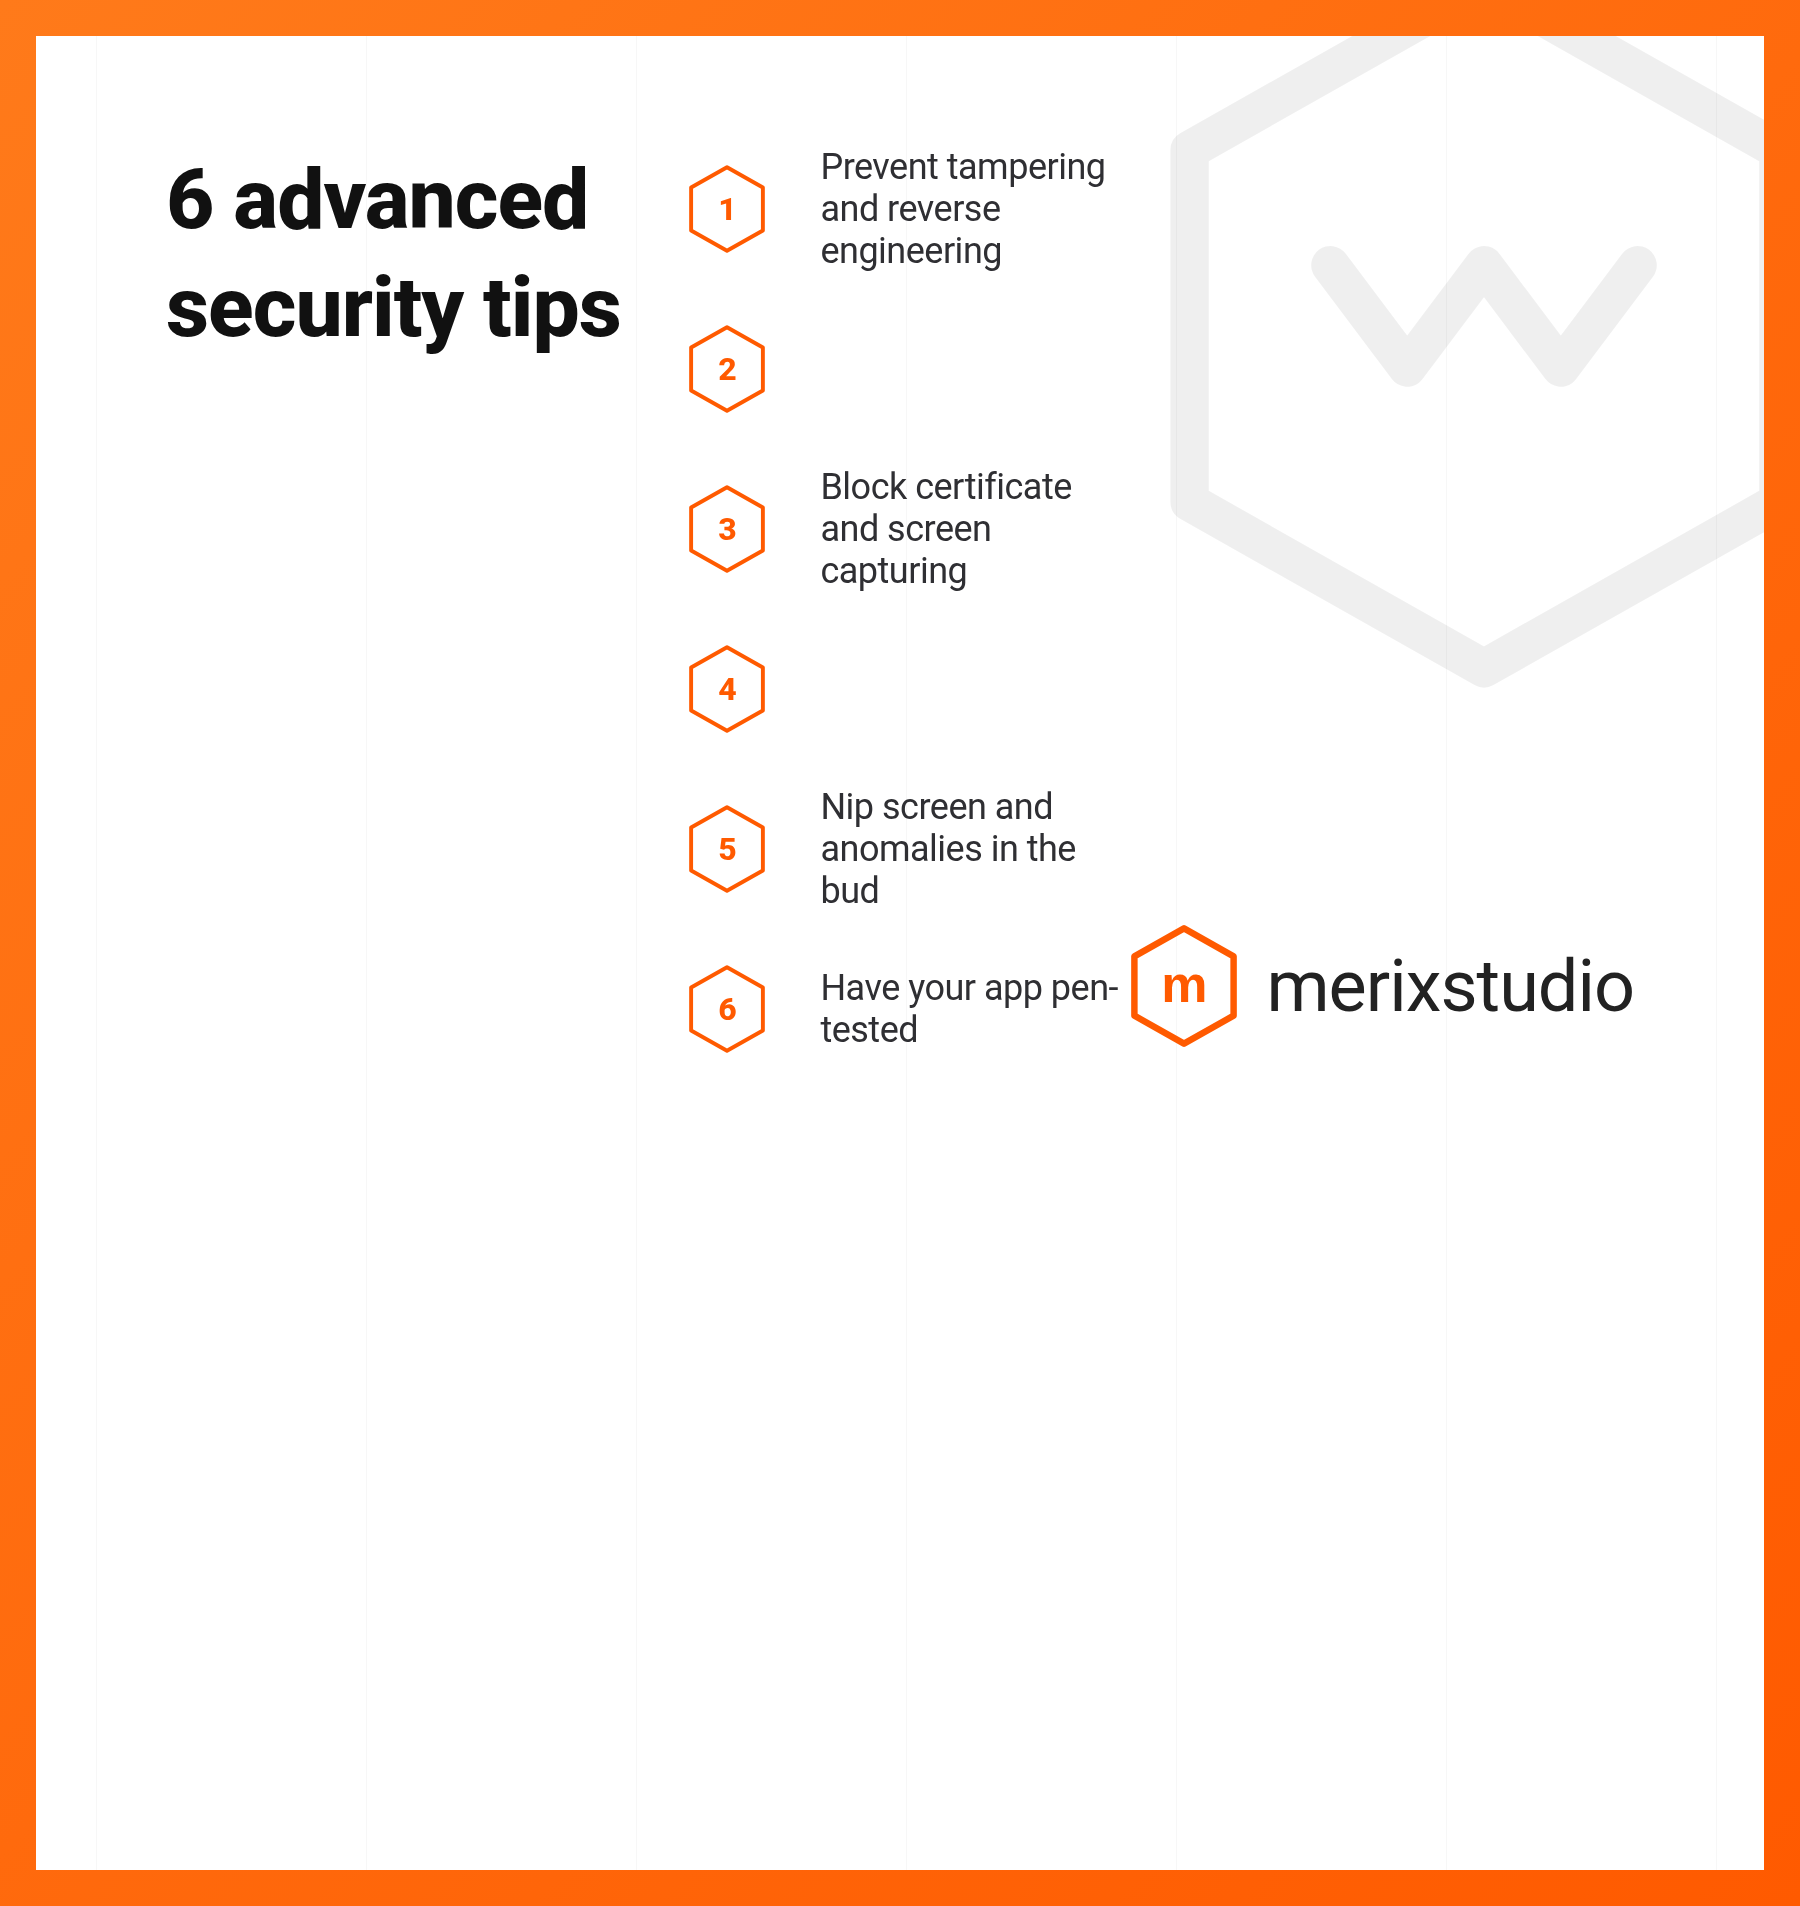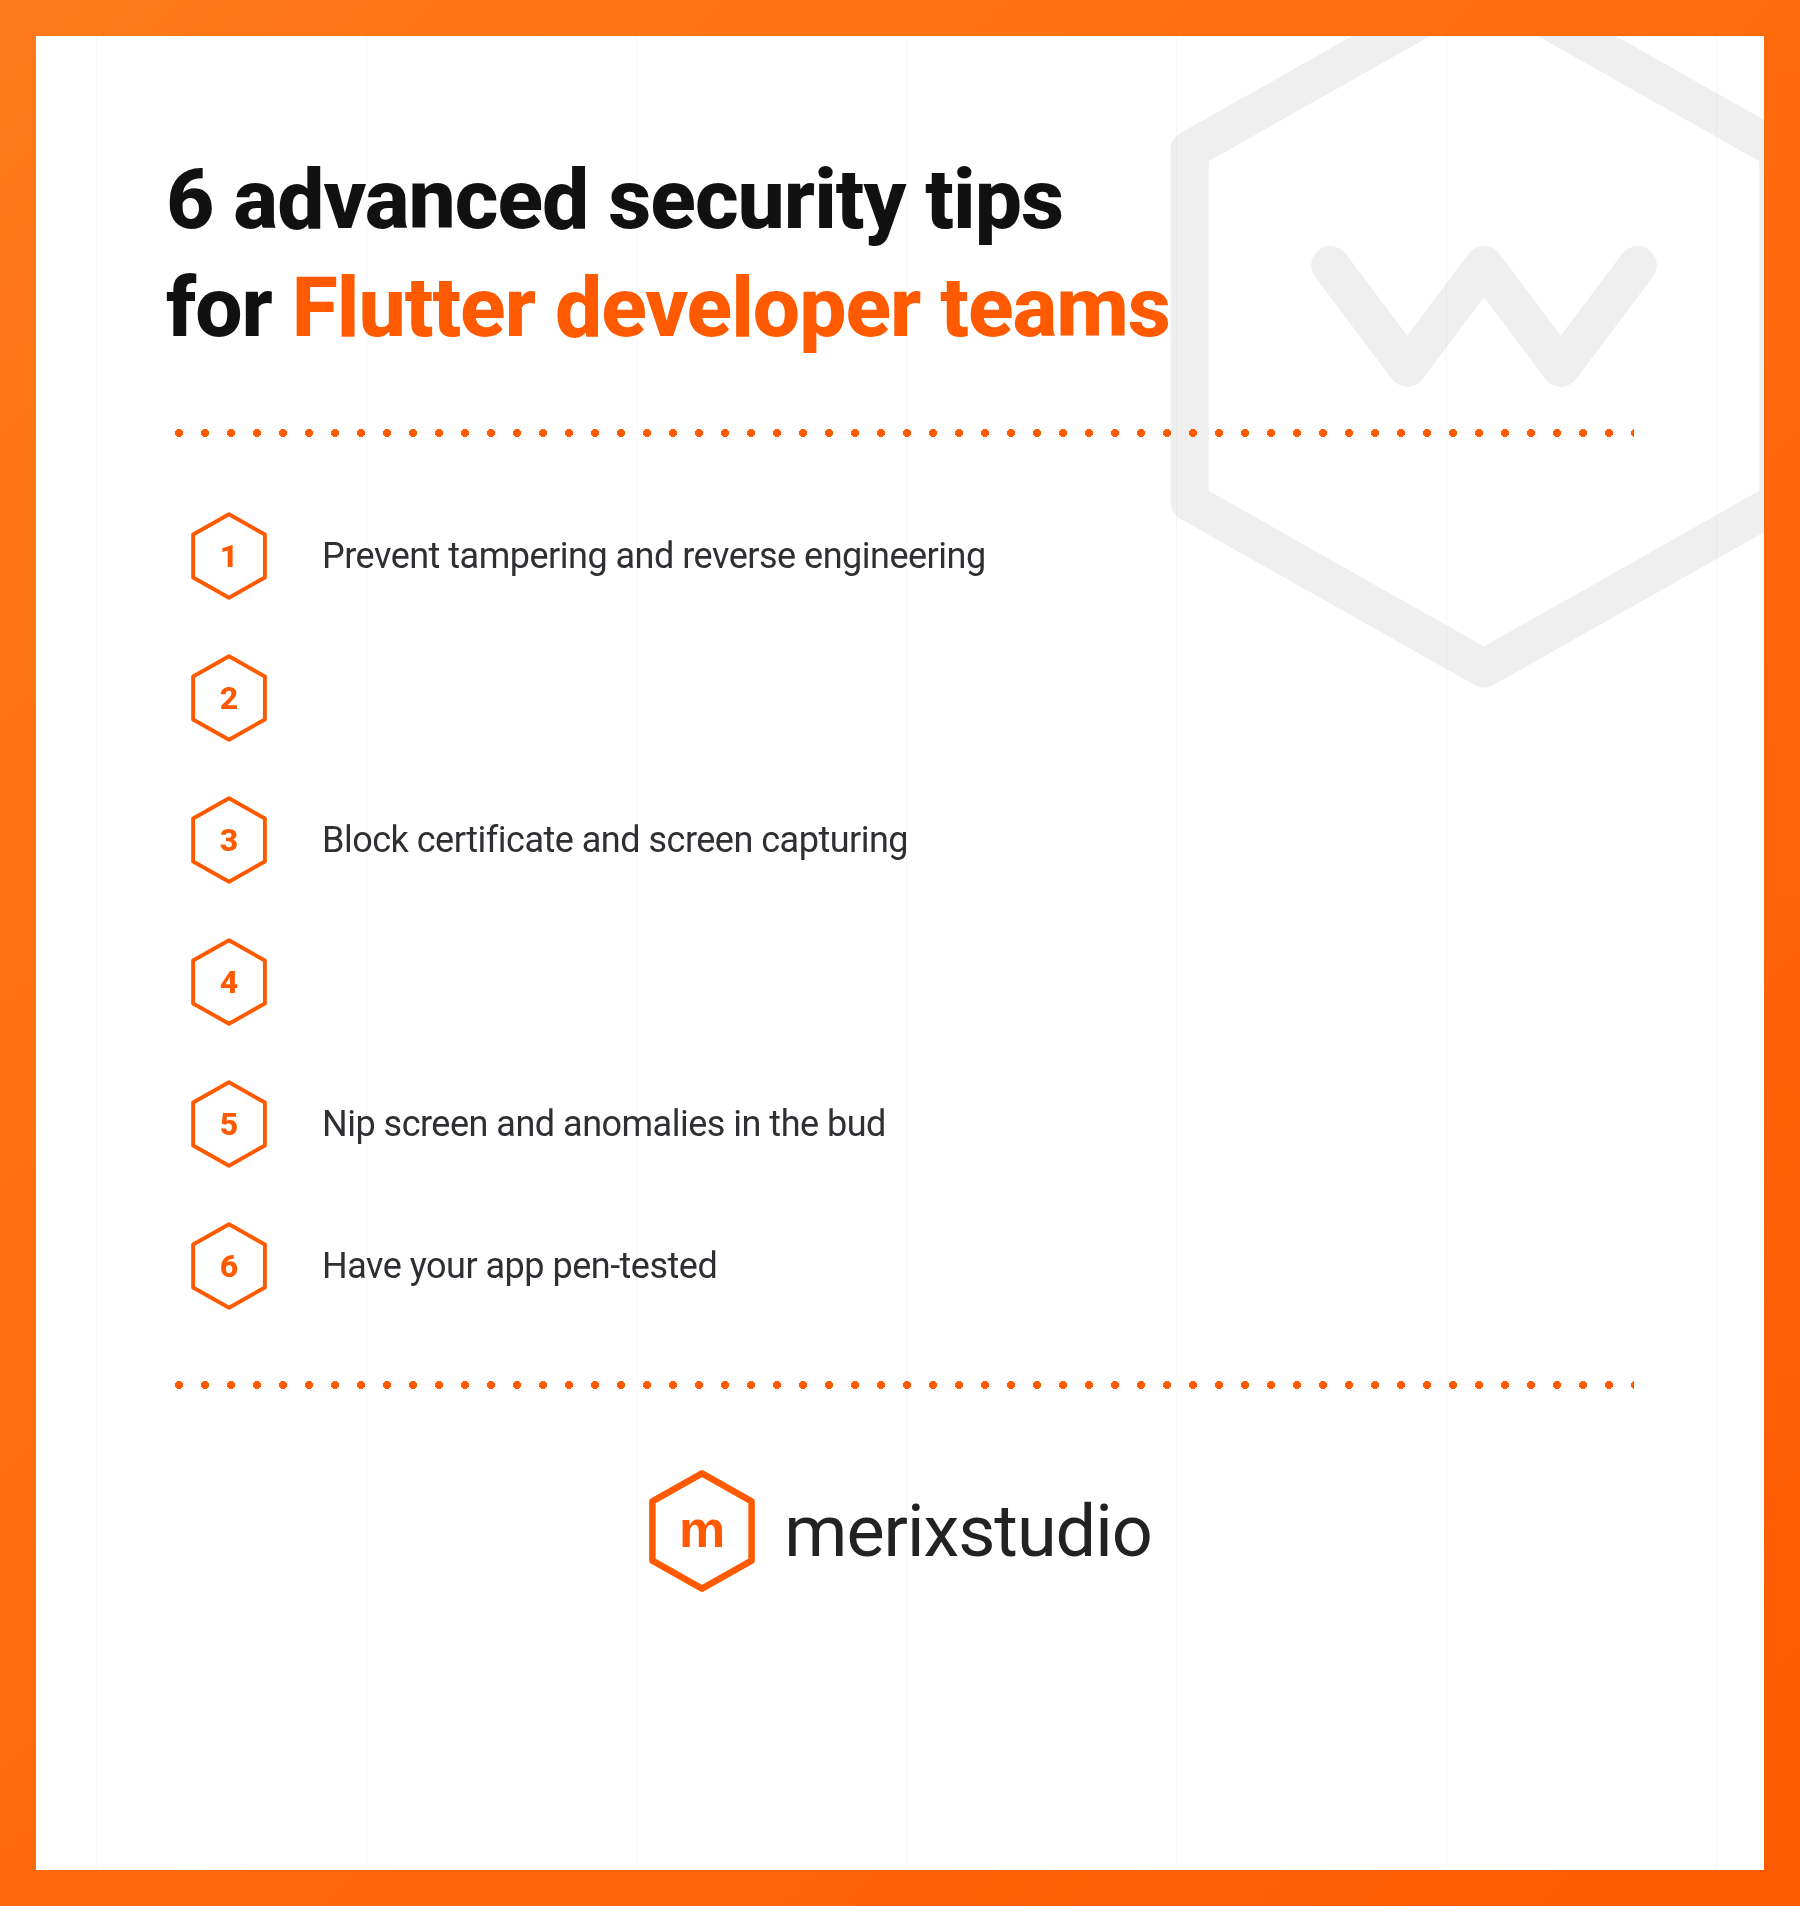--- a/index.html
+++ b/index.html
@@ -17,21 +17,21 @@
     padding: 36px;
   }
   .inner-card {
     width: 100%;
     height: 100%;
     background: #ffffff;
     position: relative;
     overflow: hidden;
     padding: 110px 130px 44px 130px;
     display: flex;
-    flex-direction: column;
+    flex-direction: row;
   }
   
   .inner-card::before {
     content: "";
     position: absolute;
     inset: 0;
     background-image: linear-gradient(to right, rgba(0,0,0,0.03) 1px, transparent 1px);
     background-size: 270px 100%;
     background-position: 60px 0;
     pointer-events: none;
@@ -151,23 +151,20 @@
 <div class="outer-frame">
   <div class="inner-card">
 
     <svg class="watermark" viewBox="0 0 100 115">
       <polygon points="50,4 96,30 96,85 50,111 4,85 4,30" fill="none" stroke="#000" stroke-width="6" stroke-linejoin="round"></polygon>
       <path d="M26 48 L38 64 L50 48 L62 64 L74 48" fill="none" stroke="#000" stroke-width="6" stroke-linecap="round" stroke-linejoin="round"></path>
     </svg>
 
     <div class="title-block">
       <div class="title-line">6 advanced security tips</div>
-      <div class="title-line">
-        <span>for </span><span class="title-accent">Flutter developer teams</span>
-      </div>
     </div>
 
     <div class="dotted-divider"></div>
 
     <div class="tips-list">
 
       <div class="tip-item">
         <div class="hex-badge">
           <svg viewBox="0 0 100 115">
               <polygon points="50,4 96,30 96,85 50,111 4,85 4,30" fill="none" stroke="#ff5a00" stroke-width="5" stroke-linejoin="round"></polygon>

